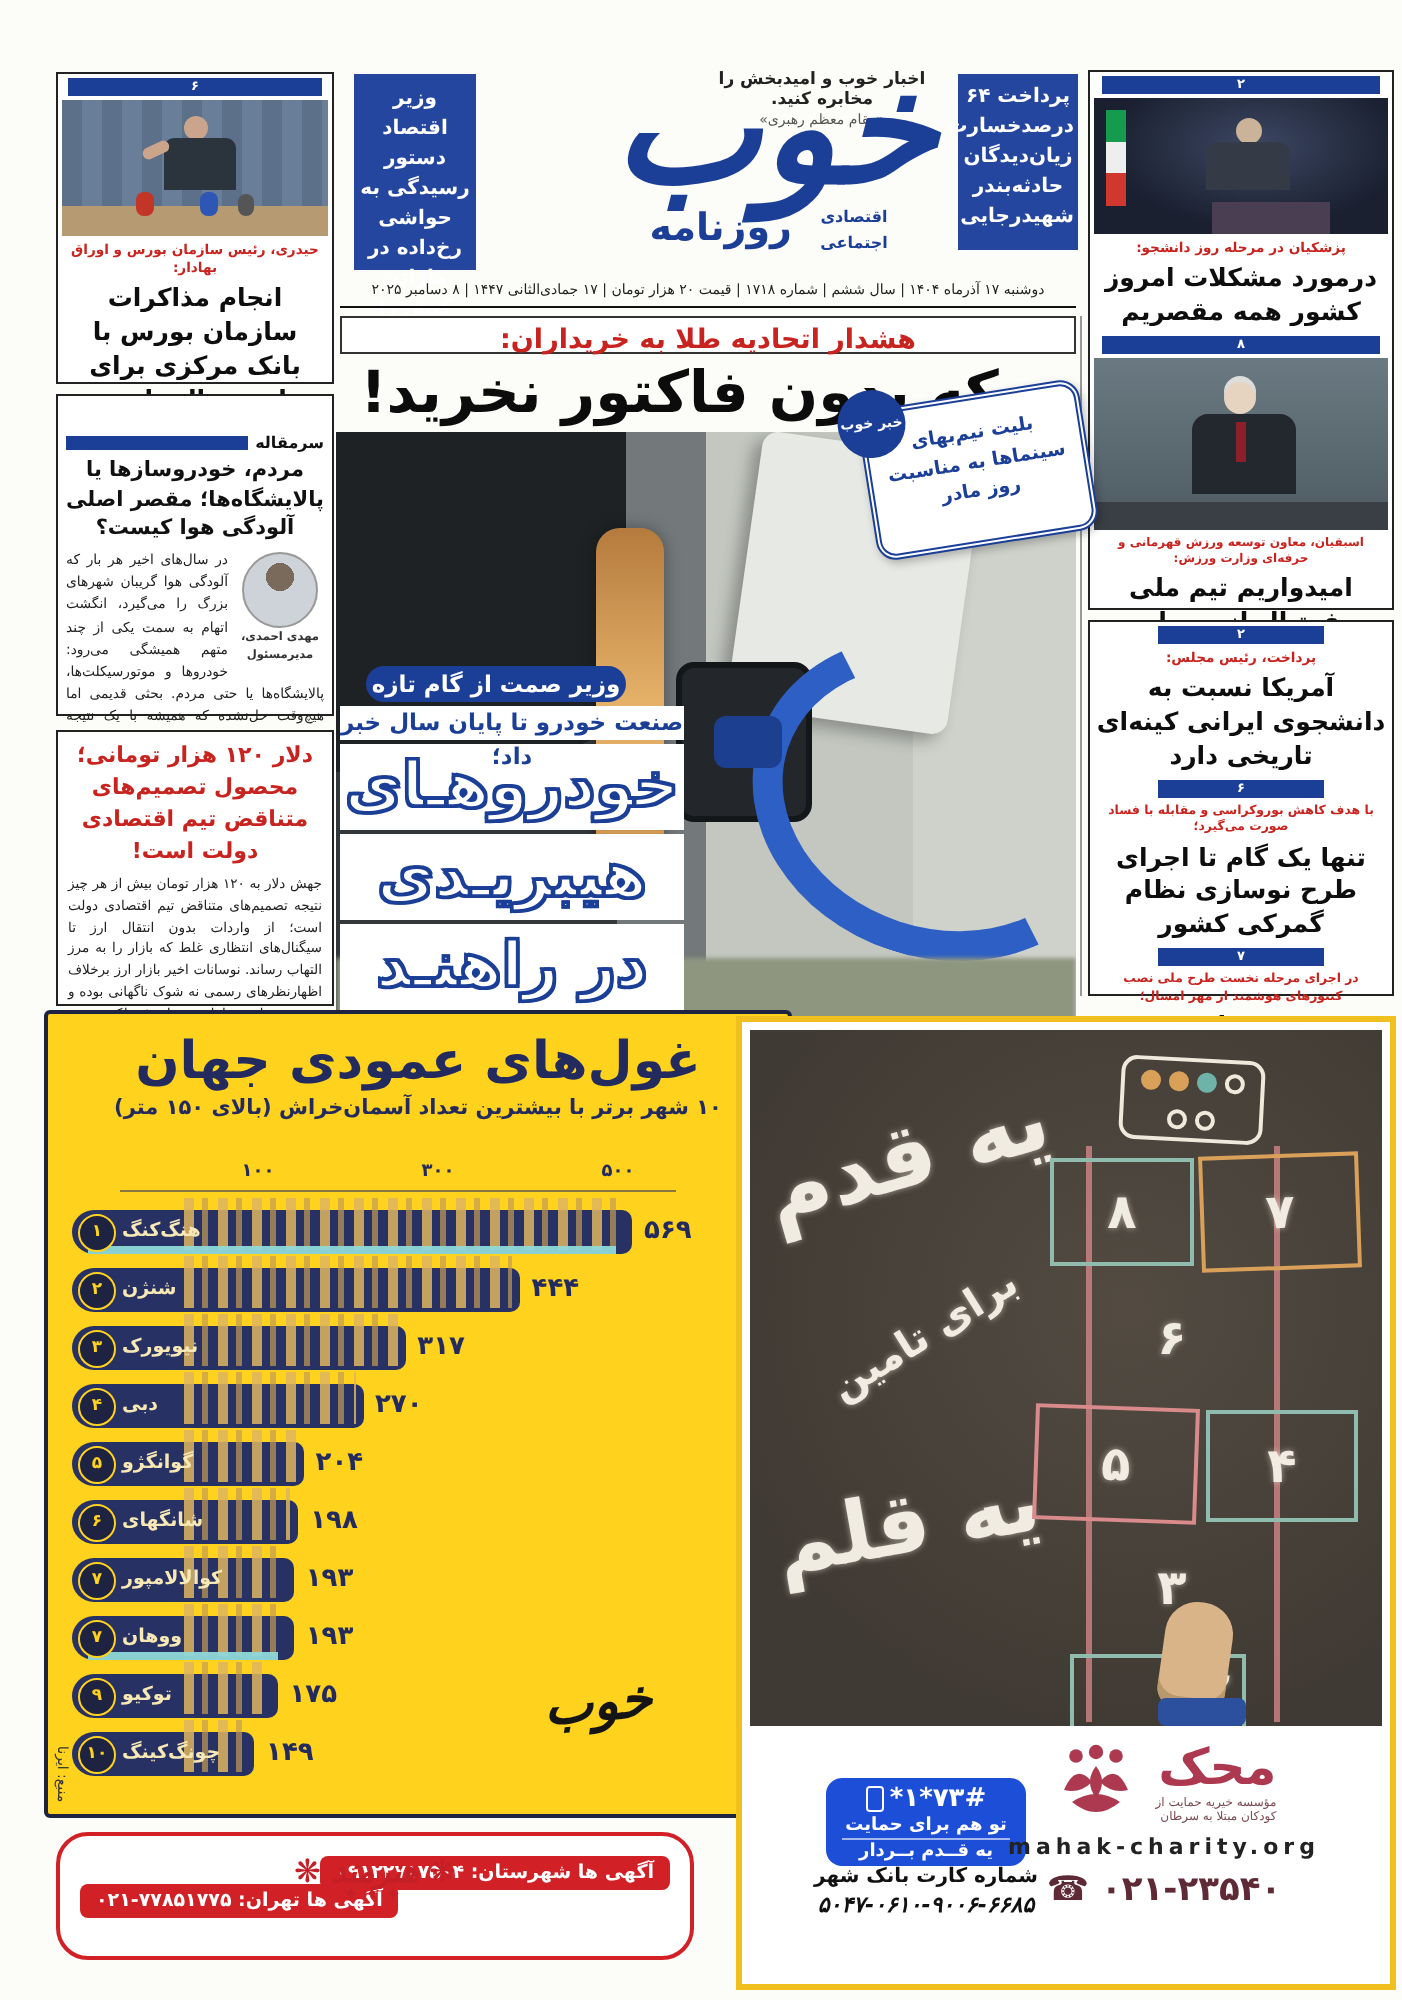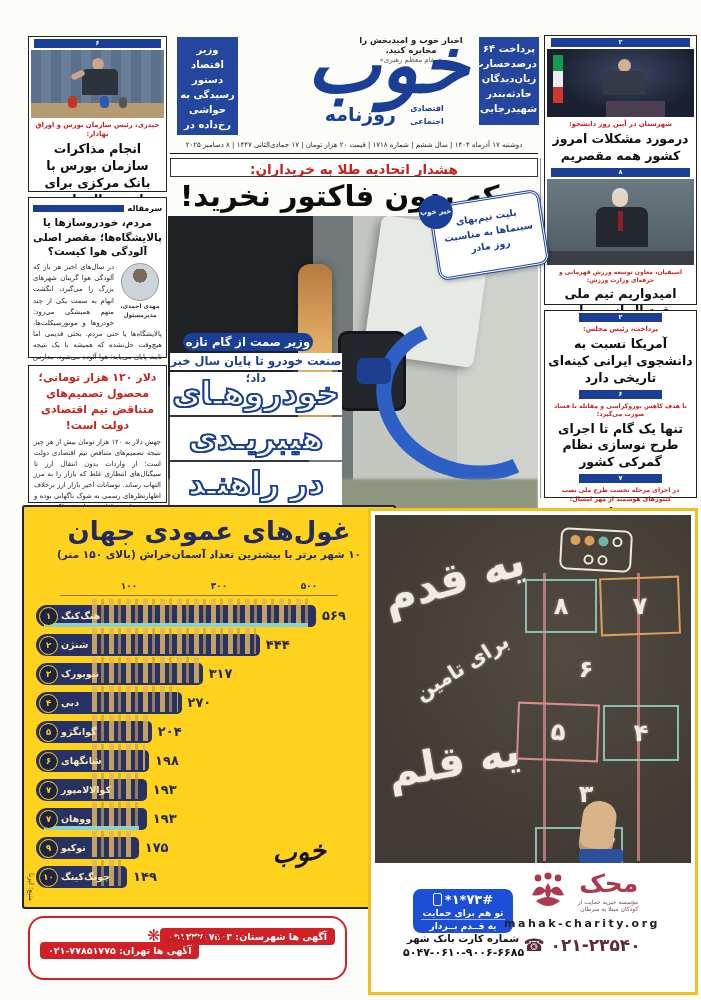--- a/index.html
+++ b/index.html
@@ -75,21 +75,21 @@
       <div class="abs" style="left:30%;top:22px;width:14px;height:6px;background:#caa58c;border-radius:3px;transform:rotate(-25deg);"></div>
       <div class="abs" style="left:0;bottom:0;width:100%;height:15px;background:#b69a72;"></div>
       <div class="abs" style="left:28%;bottom:10px;width:9px;height:12px;background:#c23527;border-radius:4px;"></div>
       <div class="abs" style="left:52%;bottom:10px;width:9px;height:12px;background:#2d56b5;border-radius:4px;"></div>
       <div class="abs" style="left:66%;bottom:10px;width:8px;height:11px;background:#555;border-radius:4px;"></div>
     </div>
     <div class="kick">حیدری، رئیس سازمان بورس و اوراق بهادار:</div>
     <div class="ttl" style="font-size:12.5px;">انجام مذاکرات سازمان بورس با بانک مرکزی برای تامین مالی ارزی طرح‌ها</div>
   </div>
 
-  <div class="abs bx" style="left:28px;top:197px;width:139px;height:161px;padding:6px 4px;">
+  <div class="abs bx" style="left:28px;top:197px;width:139px;height:161px;padding:19px 4px;">
     <div style="display:flex;align-items:center;gap:4px;margin-bottom:2px;">
       <span style="font-size:8px;font-weight:bold;">سرمقاله</span>
       <span style="flex:1;height:7px;background:#1b3f97;"></span>
     </div>
     <div class="ctr" style="font-size:10.5px;font-weight:bold;line-height:1.4;">مردم، خودروسازها یا پالایشگاه‌ها؛ مقصر اصلی آلودگی هوا کیست؟</div>
     <div style="margin-top:3px;font-size:6.9px;line-height:1.62;text-align:justify;color:#222;">
       <span style="float:right;width:44px;margin:1px 0 1px 4px;text-align:center;">
         <span style="display:block;width:36px;height:36px;margin:0 auto;border-radius:50%;background:radial-gradient(circle at 50% 32%,#7a6a5c 0 7px,#cdd3d8 7px);border:1px solid #999;"></span>
         <span style="display:block;font-size:5.8px;font-weight:bold;color:#333;margin-top:1px;">مهدی احمدی، مدیرمسئول</span>
       </span>
@@ -133,21 +133,21 @@
   <div class="abs" style="left:540px;top:158px;height:340px;border-left:1px solid #999;"></div>
 
   <div class="abs bx" style="left:544px;top:35px;width:153px;height:270px;">
     <span class="pgbar">۲</span>
     <div class="ph" style="height:68px;background:radial-gradient(ellipse at 55% 35%,#3c4763 0,#1a2030 65%);">
       <div class="abs" style="left:6px;top:6px;width:10px;height:48px;background:linear-gradient(180deg,#159a4e 33%,#eee 33% 66%,#d0372e 66%);"></div>
       <div class="abs" style="left:48%;top:10px;width:13px;height:13px;border-radius:50%;background:#cbb39a;"></div>
       <div class="abs" style="left:38%;top:22px;width:42px;height:24px;background:#343b47;border-radius:6px 6px 0 0;"></div>
       <div class="abs" style="left:40%;bottom:0;width:40%;height:16px;background:#4a3f52;"></div>
     </div>
-    <div class="kick">شهرستان در آیین روز دانشجو:</div>
+    <div class="kick">پزشکیان در مرحله روز دانشجو:</div>
     <div class="ttl">درمورد مشکلات امروز کشور همه مقصریم</div>
     <span class="pgbar">۸</span>
     <div class="ph" style="height:86px;background:linear-gradient(180deg,#6b7a82,#4d5a62);">
       <div class="abs" style="left:44%;top:12px;width:16px;height:16px;border-radius:50%;background:#e6d3c0;box-shadow:0 -3px 0 #ddd;"></div>
       <div class="abs" style="left:33%;top:28px;width:52px;height:40px;background:#23272e;border-radius:8px 8px 0 0;"></div>
       <div class="abs" style="left:48%;top:32px;width:5px;height:20px;background:#8c1f2a;"></div>
       <div class="abs" style="left:0;bottom:0;width:100%;height:14px;background:#3a3f45;"></div>
     </div>
     <div class="kick" style="font-size:6px;">اسبقیان، معاون توسعه ورزش قهرمانی و حرفه‌ای وزارت ورزش:</div>
     <div class="ttl">امیدواریم تیم ملی فوتبال از مرحله گروهی صعود کند</div>
@@ -314,21 +314,21 @@
     <div class="abs ctr" style="left:42px;top:378px;width:100px;height:44px;background:#1d4ed8;border-radius:8px;color:#fff;box-sizing:border-box;padding-top:3px;">
       <div style="direction:ltr;font-size:13px;font-weight:bold;display:flex;align-items:center;justify-content:center;gap:3px;">
         <span style="display:inline-block;width:7px;height:11px;border:1.5px solid #fff;border-radius:2px;"></span>
         <span>*۱*۷۳#</span>
       </div>
       <div style="font-size:9px;font-weight:bold;margin-top:1px;">تو هم برای حمایت</div>
       <div style="font-size:9px;font-weight:bold;border-top:1px solid rgba(255,255,255,.6);margin:1px 8px 0 8px;padding-top:1px;">یه قــدم بــردار</div>
     </div>
     <div class="abs ctr" style="left:32px;top:422px;width:120px;">
       <div style="font-size:10px;font-weight:bold;color:#111;">شماره کارت بانک شهر</div>
-      <div style="direction:ltr;font-size:11px;font-weight:900;color:#111;margin-top:2px;">۵۰۴۷-۰۶۱۰-۹۰۰۶-۶۶۸۵</div>
+      <div style="direction:ltr;font-size:11px;font-weight:900;color:#111;margin-top:2px;font-style:italic;">۵۰۴۷-۰۶۱۰-۹۰۰۶-۶۶۸۵</div>
     </div>
 
     <div class="abs" style="left:118px;top:358px;width:186px;">
       <div style="display:flex;flex-direction:row-reverse;align-items:center;justify-content:center;gap:8px;">
         <svg width="44" height="44" viewBox="0 0 44 44">
           <circle cx="12" cy="9" r="3.4" fill="#ad3950"></circle>
             <circle cx="22" cy="7" r="3.6" fill="#ad3950"></circle>
             <circle cx="32" cy="9" r="3.4" fill="#ad3950"></circle>
           <path d="M6 26 Q12 12 20 22 Q14 28 6 26 Z" fill="#ad3950"></path>
           <path d="M38 26 Q32 12 24 22 Q30 28 38 26 Z" fill="#ad3950"></path>

